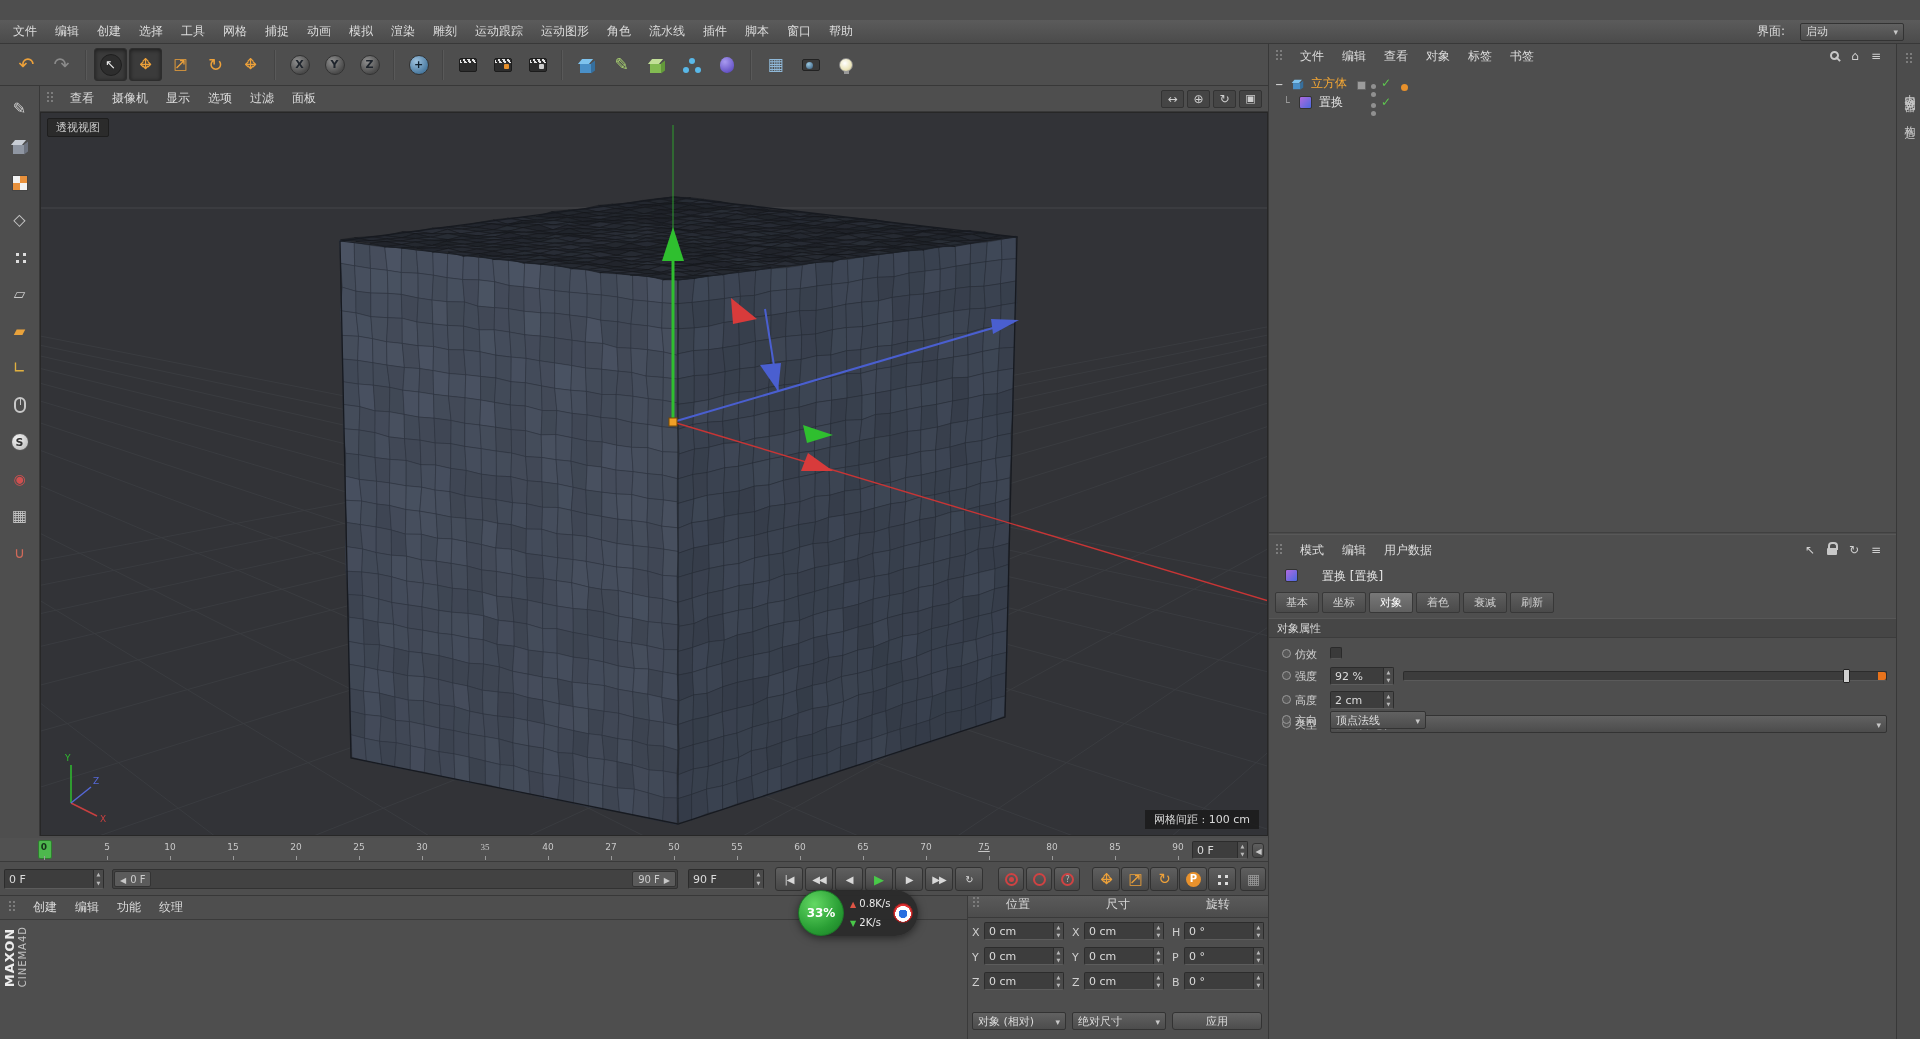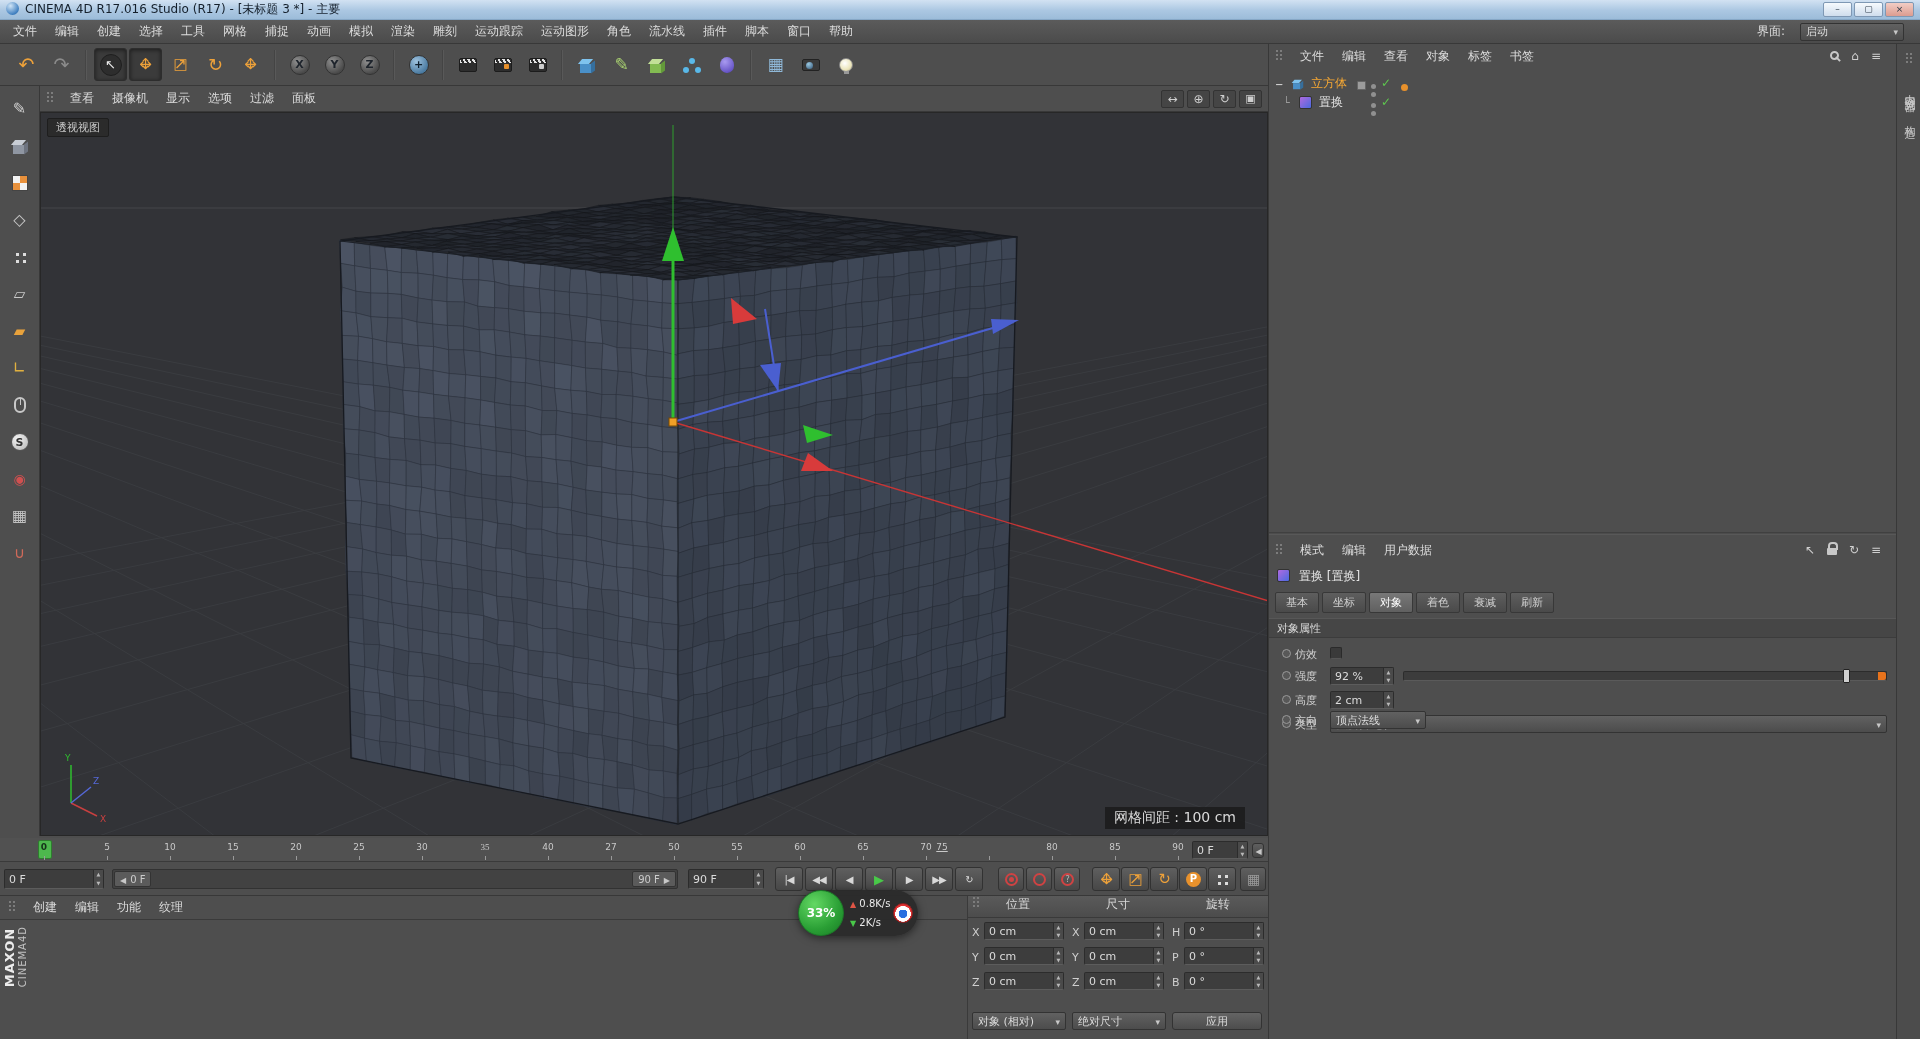--- a/index.html
+++ b/index.html
@@ -23,21 +23,21 @@
 .tool-btn.active{background:#3b3b3b;box-shadow:inset 0 1px 4px rgba(0,0,0,.55);border:1px solid #2d2d2d}
 .tsep{width:2px;height:30px;margin:0 5px;background:linear-gradient(90deg,#3a3a3a,#636363);flex:none}
 .leftbar{left:0;top:86px;width:40px;height:750px;background:#4e4e4e;border-right:1px solid #383838;display:flex;flex-direction:column;align-items:center;padding-top:8px;gap:7px}
 .side-btn{width:30px;height:30px;border-radius:3px;display:flex;align-items:center;justify-content:center;flex:none}
 
 .vp-menubar{left:40px;top:86px;width:1228px;height:26px;background:#4e4e4e;display:flex;align-items:center;gap:1px;padding:0 6px;border-bottom:1px solid #383838}
 .vp-corner{margin-left:auto;display:flex;gap:3px}
 .vp-nav-btn{width:23px;height:18px;background:#454545;border:1px solid #333;border-radius:2px;display:flex;align-items:center;justify-content:center}
 .viewport{left:40px;top:112px;width:1228px;height:724px;background:#323337;border:1px solid #272727;overflow:hidden}
 .vp-label{left:6px;top:5px;background:#2b2b2b;border:1px solid #1e1e1e;color:#c9c9c9;font-size:11px;padding:1px 8px;border-radius:2px;z-index:5}
-.grid-info{right:22px;bottom:6px;background:rgba(24,24,24,.78);color:#dadada;font-size:14px;padding:2px 9px;z-index:5}
+.grid-info{right:8px;bottom:6px;background:rgba(24,24,24,.78);color:#dadada;font-size:11px;padding:2px 9px;z-index:5}
 
 .ruler{left:0;top:838px;width:1268px;height:24px;background:#515151;border-bottom:1px solid #3a3a3a}
 .tick-label{position:absolute;top:4px;font-size:9px;color:#c9c9c9;width:24px;text-align:center}
 .tick-mark{position:absolute;bottom:1px;width:1px;height:4px;background:#9a9a9a}
 .playhead{position:absolute;left:38px;top:2px;width:14px;height:19px;background:#4db84d;border:1px solid #2e7d2e;border-radius:2px}
 .tcontrols{left:0;top:862px;width:1268px;height:34px;background:#4e4e4e;border-bottom:1px solid #383838}
 .trans-btn{position:relative;width:28px;height:24px;background:linear-gradient(#5f5f5f,#474747);border:1px solid #323232;border-radius:3px;display:flex;align-items:center;justify-content:center;font-size:10px;color:#d8d8d8;letter-spacing:-1px;flex:none}
 .trans-btn.play{color:#49c949;font-size:13px;letter-spacing:0}
 .rec-ring{width:13px;height:13px;border:2px solid #cf4343;border-radius:50%;display:flex;align-items:center;justify-content:center;font-size:8px;color:#bbb}
 .rec-ring .rdot{width:5px;height:5px;border-radius:50%;background:#cf4343}
@@ -122,29 +122,20 @@
 .odot{width:7px;height:7px;border-radius:50%;background:#e8912c}
 .vdots i{display:block;width:5px;height:5px;border-radius:50%;background:#909090;box-shadow:0 8px 0 #909090;margin-top:-8px}
 .appball{width:13px;height:13px;border-radius:50%;background:radial-gradient(circle at 35% 30%,#cfe4f6,#3f7fc0 70%,#285a90)}
 .pcirc{width:15px;height:15px;border-radius:50%;background:#e8912c;color:#fff;font-size:10px;font-weight:bold}
 </style>
 </head>
 <body>
 
 <div id="app">
 
-  <div class="titlebar abs">
-    <span><span class="icon appball"></span></span>
-    <span class="title-text">CINEMA 4D R17.016 Studio (R17) - [未标题 3 *] - 主要</span>
-    <div class="win-controls">
-      <div class="win-btn">–</div>
-      <div class="win-btn">▢</div>
-      <div class="win-btn close">×</div>
-    </div>
-  </div>
 
   <div class="menubar abs">
     <div style="display:flex">
         <span class="menu-item">文件</span>
         <span class="menu-item">编辑</span>
         <span class="menu-item">创建</span>
         <span class="menu-item">选择</span>
         <span class="menu-item">工具</span>
         <span class="menu-item">网格</span>
         <span class="menu-item">捕捉</span>
@@ -1893,21 +1884,21 @@
       <div class="tick-label" style="left: 662px;">50</div>
       <div class="tick-mark" style="left: 737px;"></div>
       <div class="tick-label" style="left: 725px;">55</div>
       <div class="tick-mark" style="left: 800px;"></div>
       <div class="tick-label" style="left: 788px;">60</div>
       <div class="tick-mark" style="left: 863px;"></div>
       <div class="tick-label" style="left: 851px;">65</div>
       <div class="tick-mark" style="left: 926px;"></div>
       <div class="tick-label" style="left: 914px;">70</div>
       <div class="tick-mark" style="left: 989px;"></div>
-      <div class="tick-label" style="left: 930px; text-decoration: underline;">75</div>
+      <div class="tick-label" style="left: 972px; text-decoration: underline;">75</div>
       <div class="tick-mark" style="left: 1052px;"></div>
       <div class="tick-label" style="left: 1040px;">80</div>
       <div class="tick-mark" style="left: 1115px;"></div>
       <div class="tick-label" style="left: 1103px;">85</div>
       <div class="tick-mark" style="left: 1178px;"></div>
       <div class="tick-label" style="left: 1166px;">90</div>
     </div>
 
   <div class="tcontrols abs">
     <div class="field abs" style="left:4px;top:7px;width:100px;height:20px">
@@ -2147,21 +2138,21 @@
           <span class="menu-item">用户数据</span>
         </div>
       <div id="amicons" class="pm-icons">
           <span><span class="icon" style="color: rgb(207, 207, 207); font-size: 12px;">↖</span></span>
           <span><span class="icon lockico"></span></span>
           <span><span class="icon" style="color: rgb(207, 207, 207); font-size: 12px;">↻</span></span>
           <span><span class="icon" style="color: rgb(207, 207, 207); font-size: 12px;">≡</span></span>
         </div>
     </div>
 
-    <div class="abs" style="left:8px;top:524px;display:flex;align-items:flex-end;gap:9px">
+    <div class="abs" style="left:16px;top:524px;display:flex;align-items:flex-end;gap:24px">
       <span><span class="icon gradsq"></span></span>
       <span style="font-size:12px;color:#e4e4e4">置换 [置换]</span>
     </div>
 
     <div id="amtabs" class="abs" style="left:6px;top:548px"><span class="tab">基本</span><span class="tab">坐标</span><span class="tab active">对象</span><span class="tab">着色</span><span class="tab">衰减</span><span class="tab">刷新</span></div>
 
     <div class="section-bar" style="top:574px">对象属性</div>
 
     <div class="attr-row" style="top:600px">
       <span class="animdot abs" style="left:13px;top:5px"></span>

